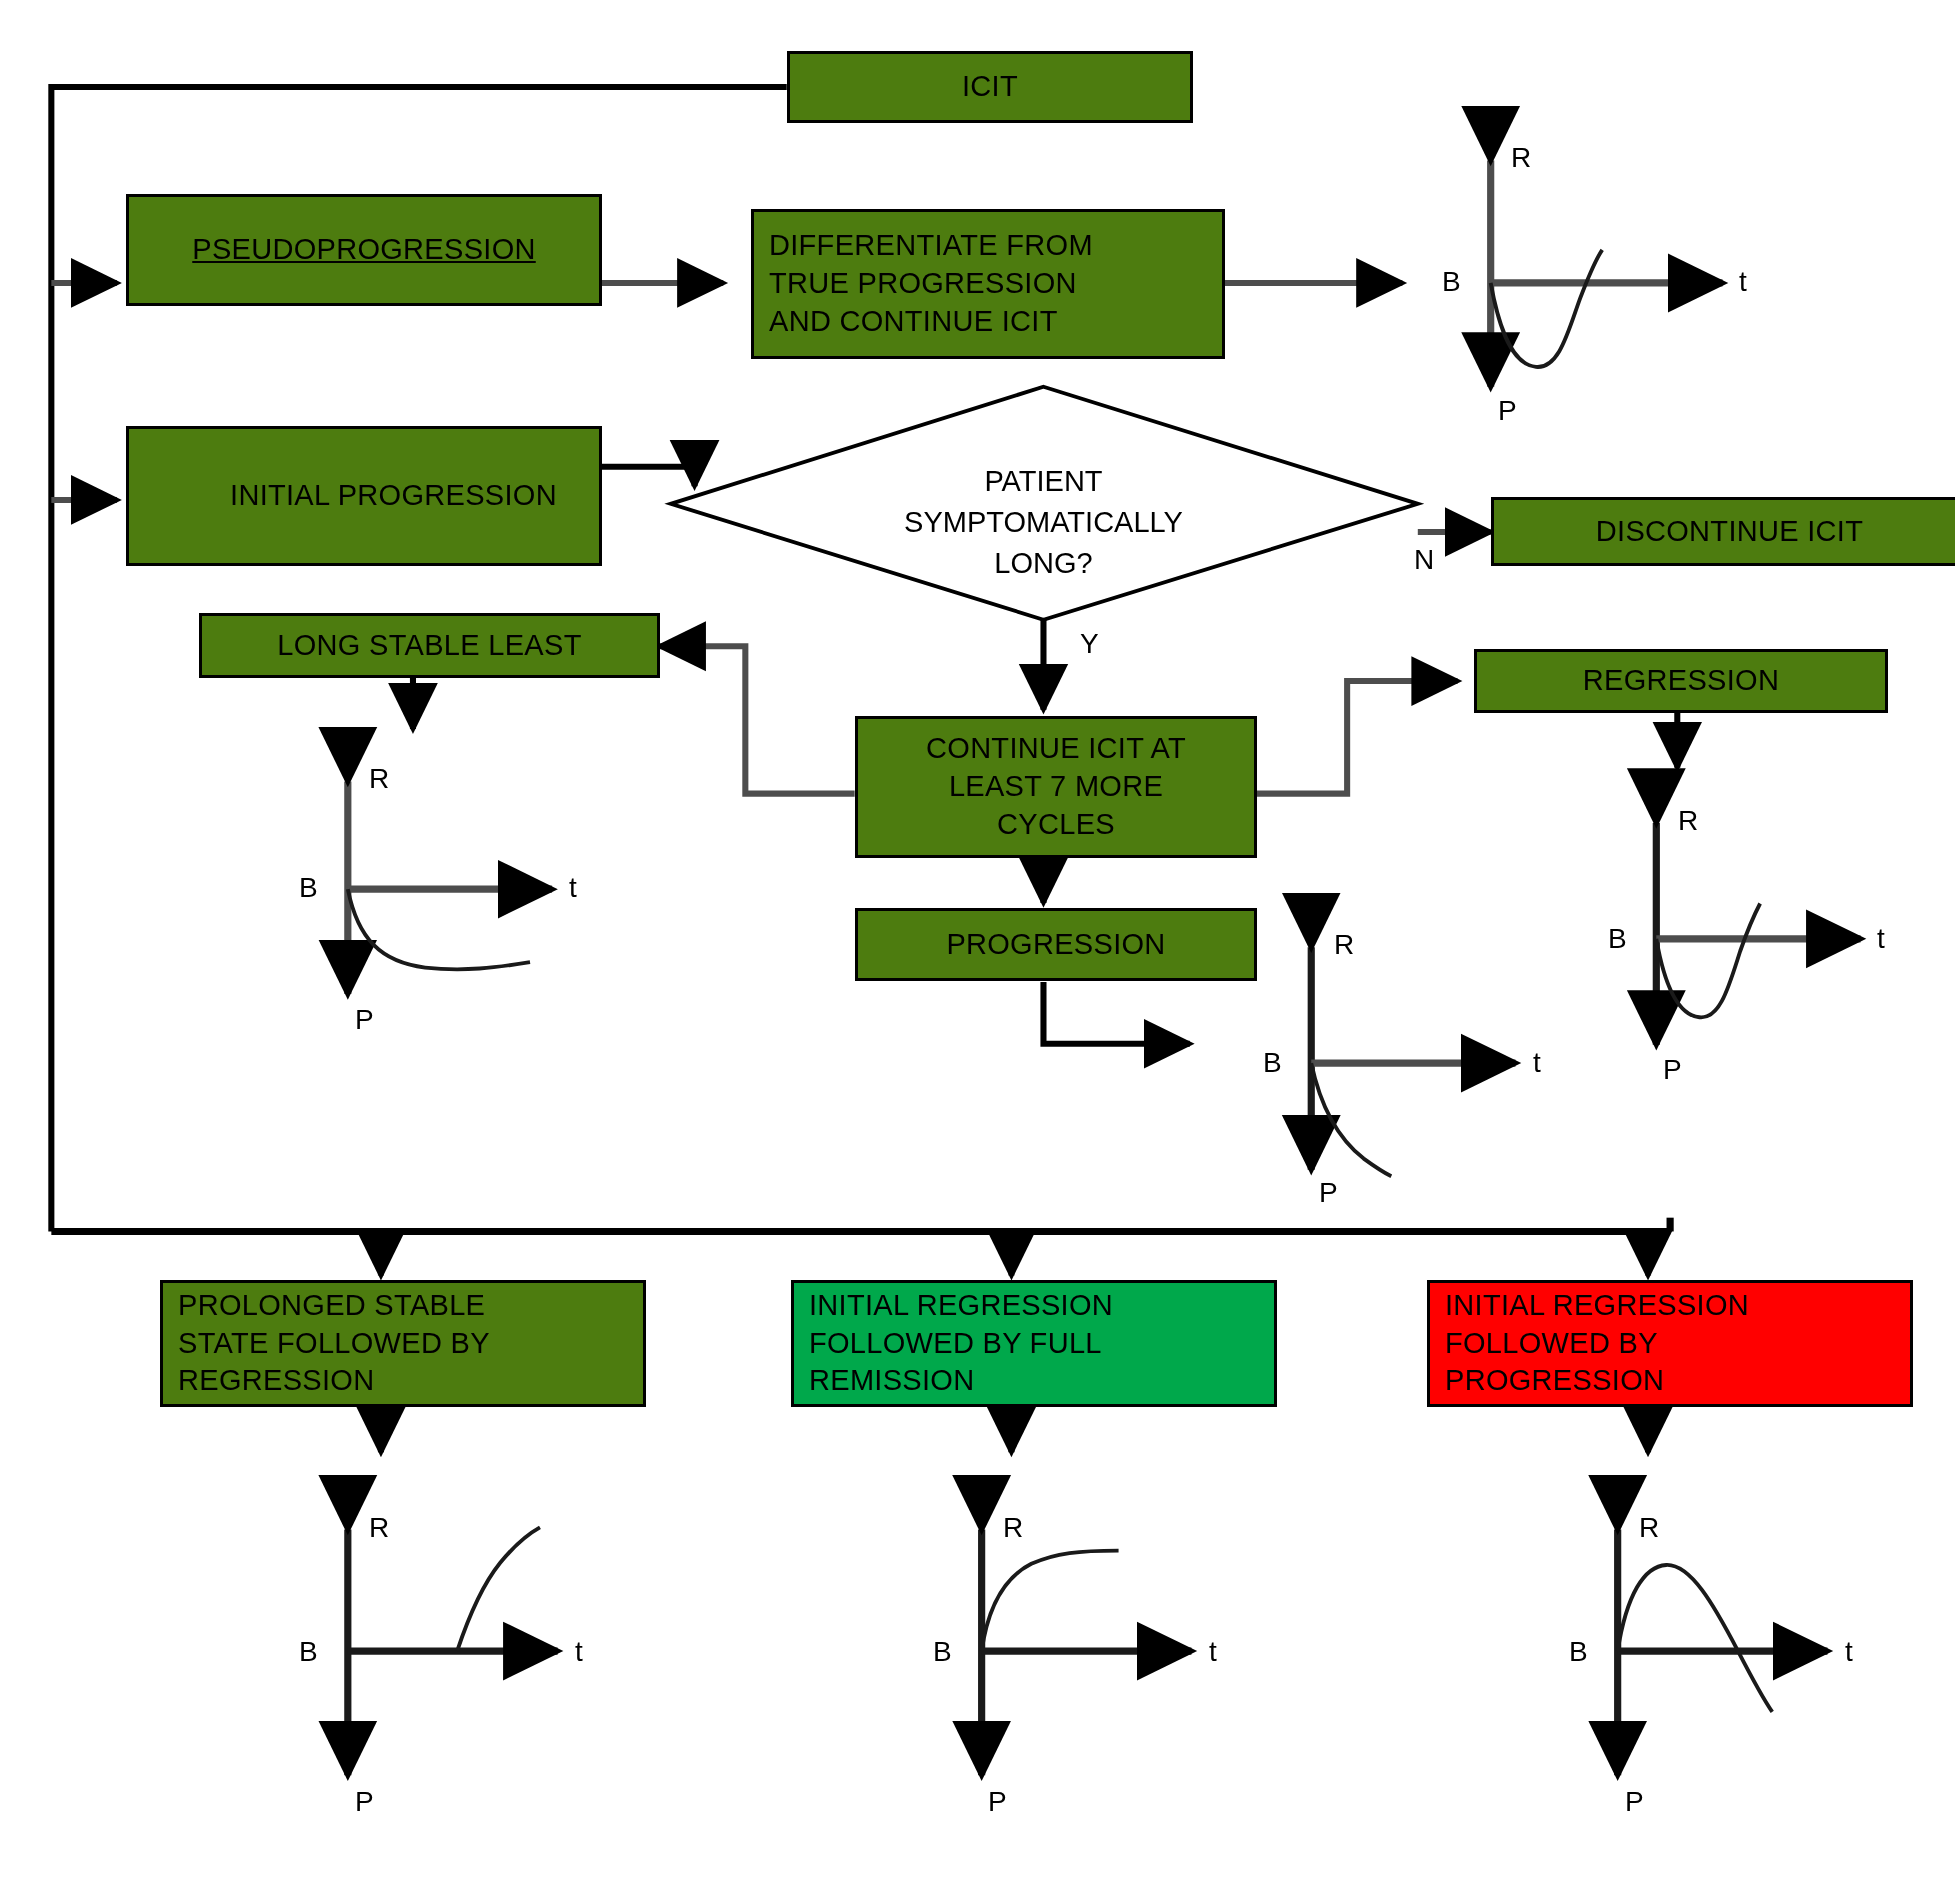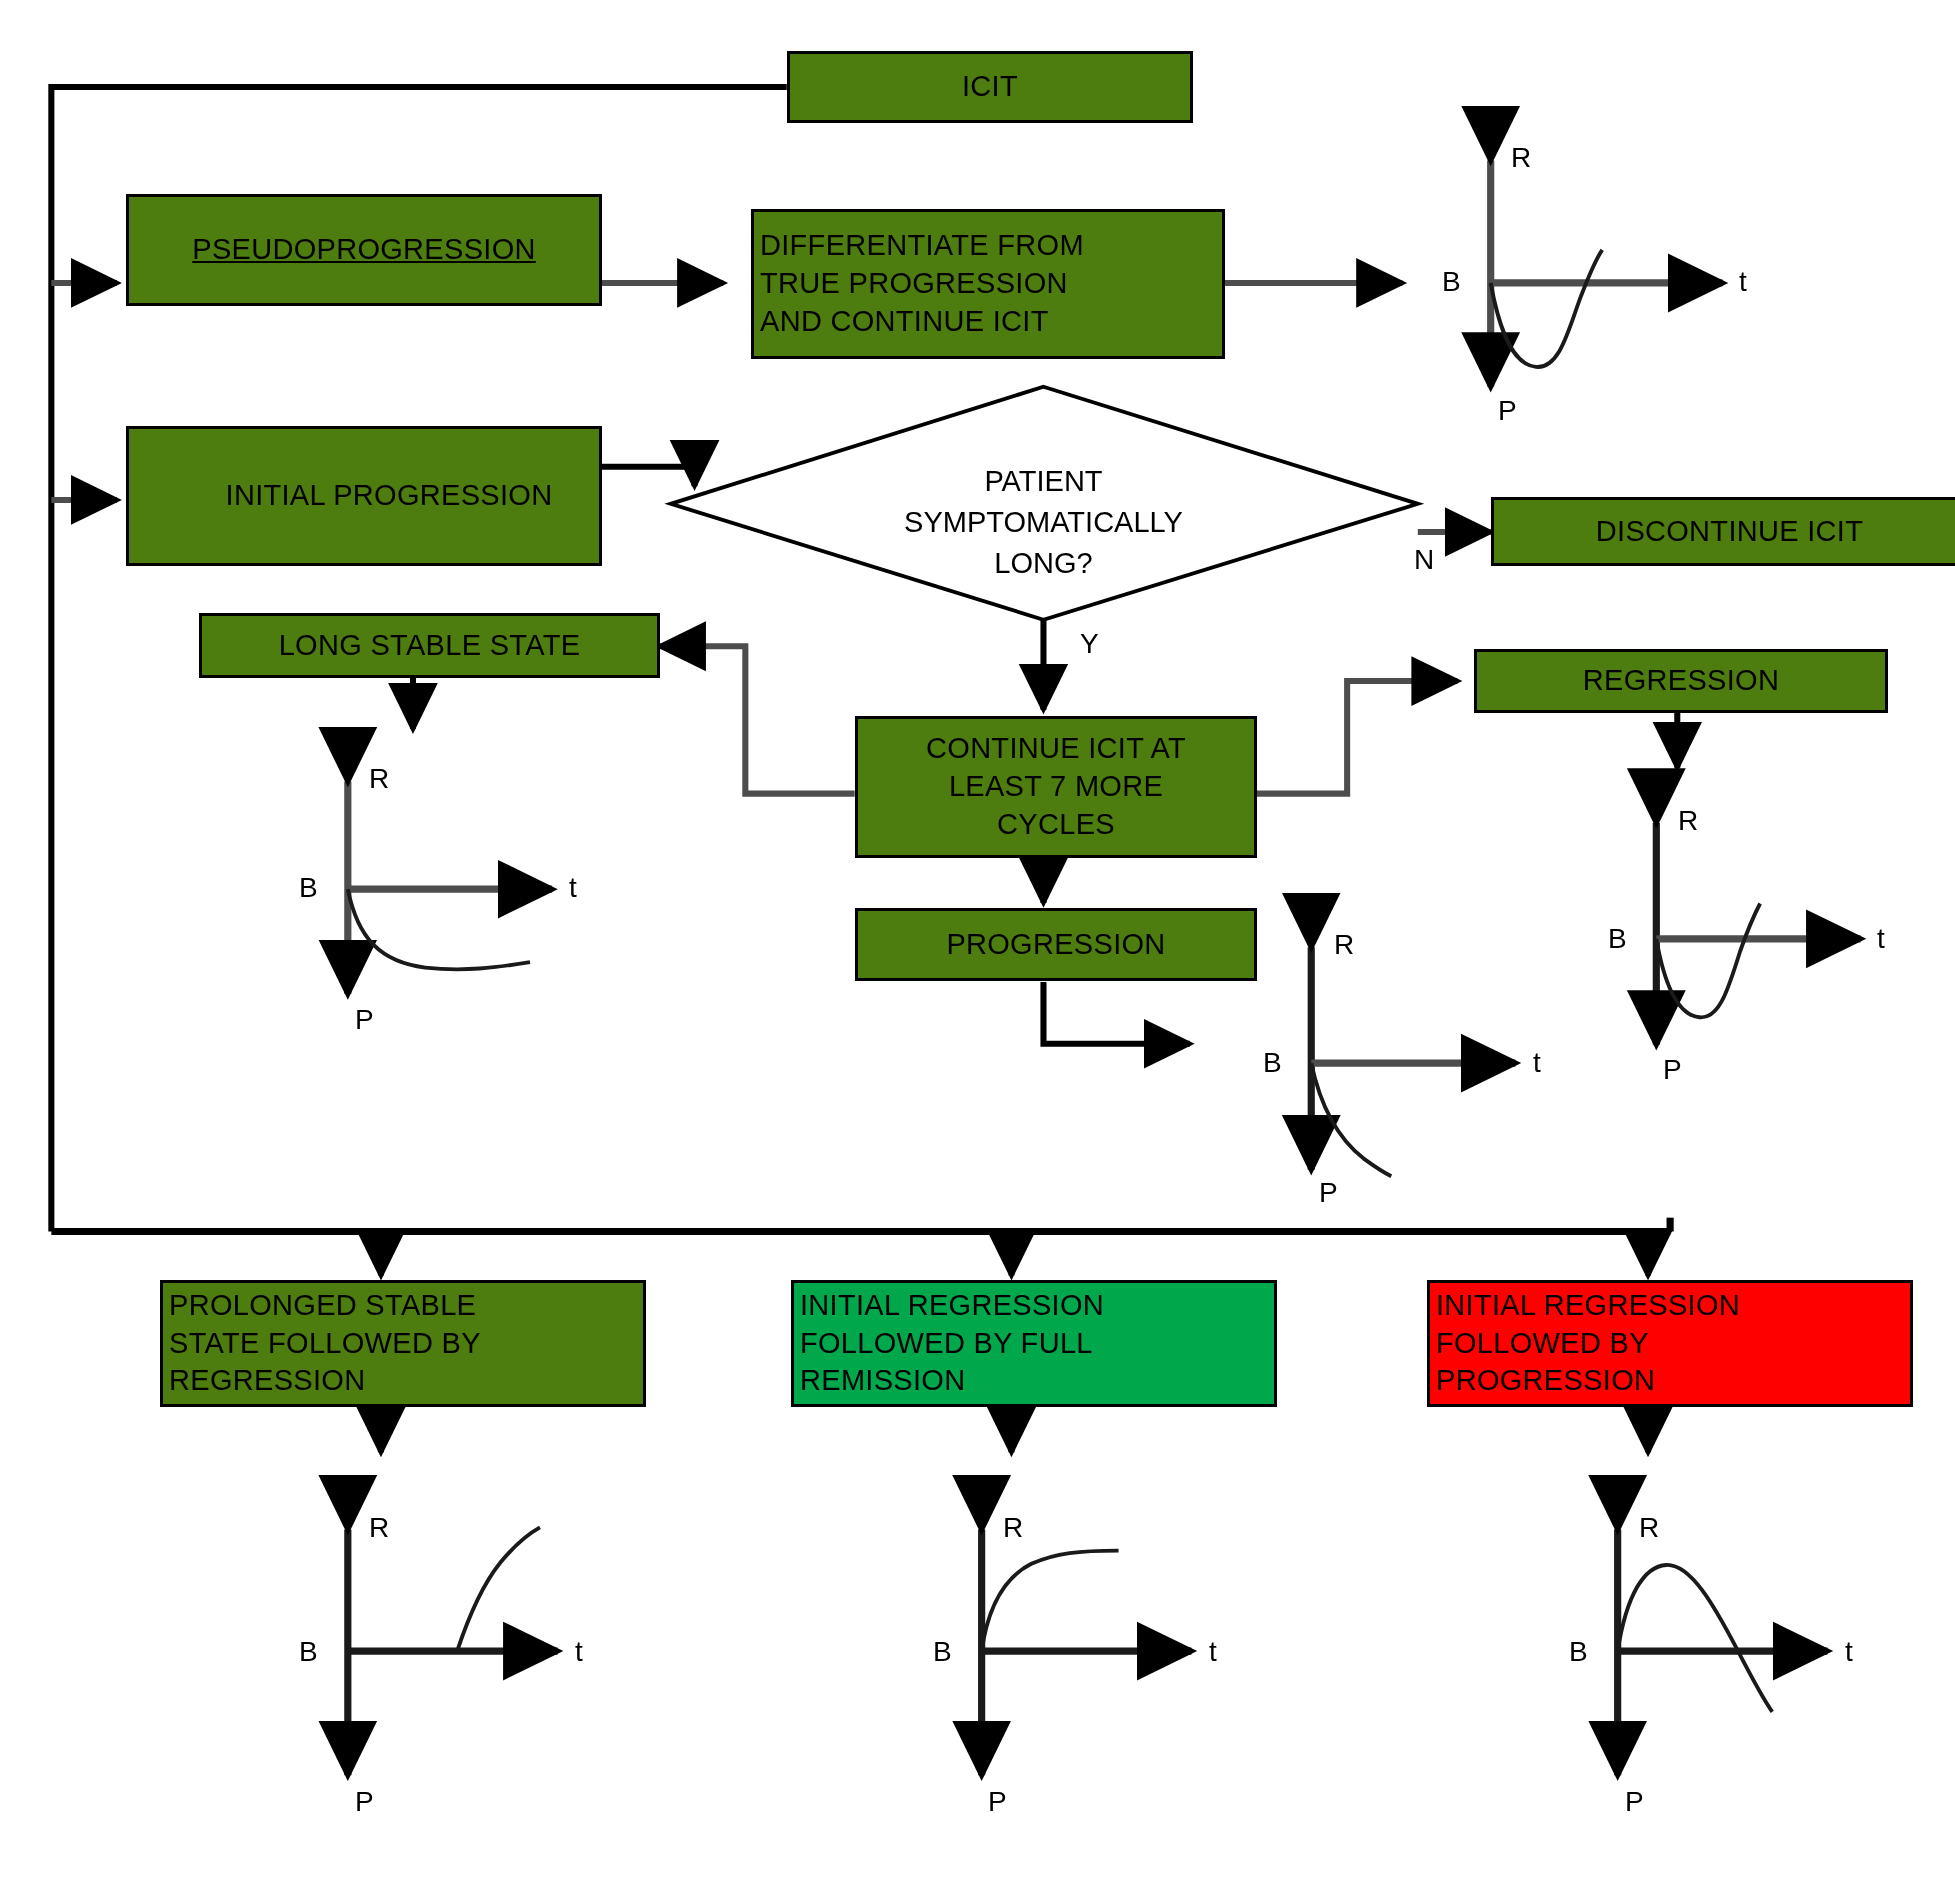--- a/index.html
+++ b/index.html
@@ -2,21 +2,21 @@
 <html style="font-size:8.8px"><head>
 <meta charset="utf-8">
 <style>
   html,body{margin:0;padding:0;background:#fff;}
   body{font-family:"Liberation Sans", sans-serif;}
   #stage{position:relative;width:1955px;height:1886px;background:#fff;overflow:hidden;}
   svg.layer{position:absolute;left:0;top:0;width:1955px;height:1886px;}
   .nodebox{position:absolute;box-sizing:border-box;border:3.3px solid #000;background:#4d7c0f;
            display:flex;align-items:center;color:#000;}
   .nodebox.center{justify-content:center;text-align:center;}
-  .nodebox.left{justify-content:flex-start;text-align:left;padding-left:6px;}
+  .nodebox.left{justify-content:flex-start;text-align:left;padding-left:15px;}
   .nodetext{font-size:29px;line-height:1.30;letter-spacing:0.3px;width:100%;}
   .diamond-label{position:absolute;text-align:center;font-size:29px;line-height:1.42;color:#000;}
   .edge-label{position:absolute;font-size:28px;color:#000;}
   .axis-label{position:absolute;font-size:28px;color:#000;}
   .legend{position:absolute;font-size:35px;color:#000;white-space:nowrap;letter-spacing:0px;}
 </style>
 </head>
 <body>
 
 <div id="stage">
@@ -139,21 +139,21 @@
 
   <div class="diamond-label" style="left:817px;top:461px;width:453px;white-space:pre-line;">PATIENT
 SYMPTOMATICALLY
 LONG?</div>
 
   <div class="nodebox center" style="left:1491px;top:497px;width:477px;height:69px;">
     <div class="nodetext">DISCONTINUE ICIT</div>
   </div>
 
   <div class="nodebox center" style="left:199px;top:613px;width:461px;height:65px;">
-    <div class="nodetext">LONG STABLE STATE</div>
+    <div class="nodetext">LONG STABLE LEAST</div>
   </div>
 
   <div class="nodebox center" style="left:855px;top:716px;width:402px;height:142px;">
     <div class="nodetext" style="white-space:pre-line;">CONTINUE ICIT AT
 LEAST 7 MORE
 CYCLES</div>
   </div>
 
   <div class="nodebox center" style="left:1474px;top:649px;width:414px;height:64px;">
     <div class="nodetext">REGRESSION</div>

